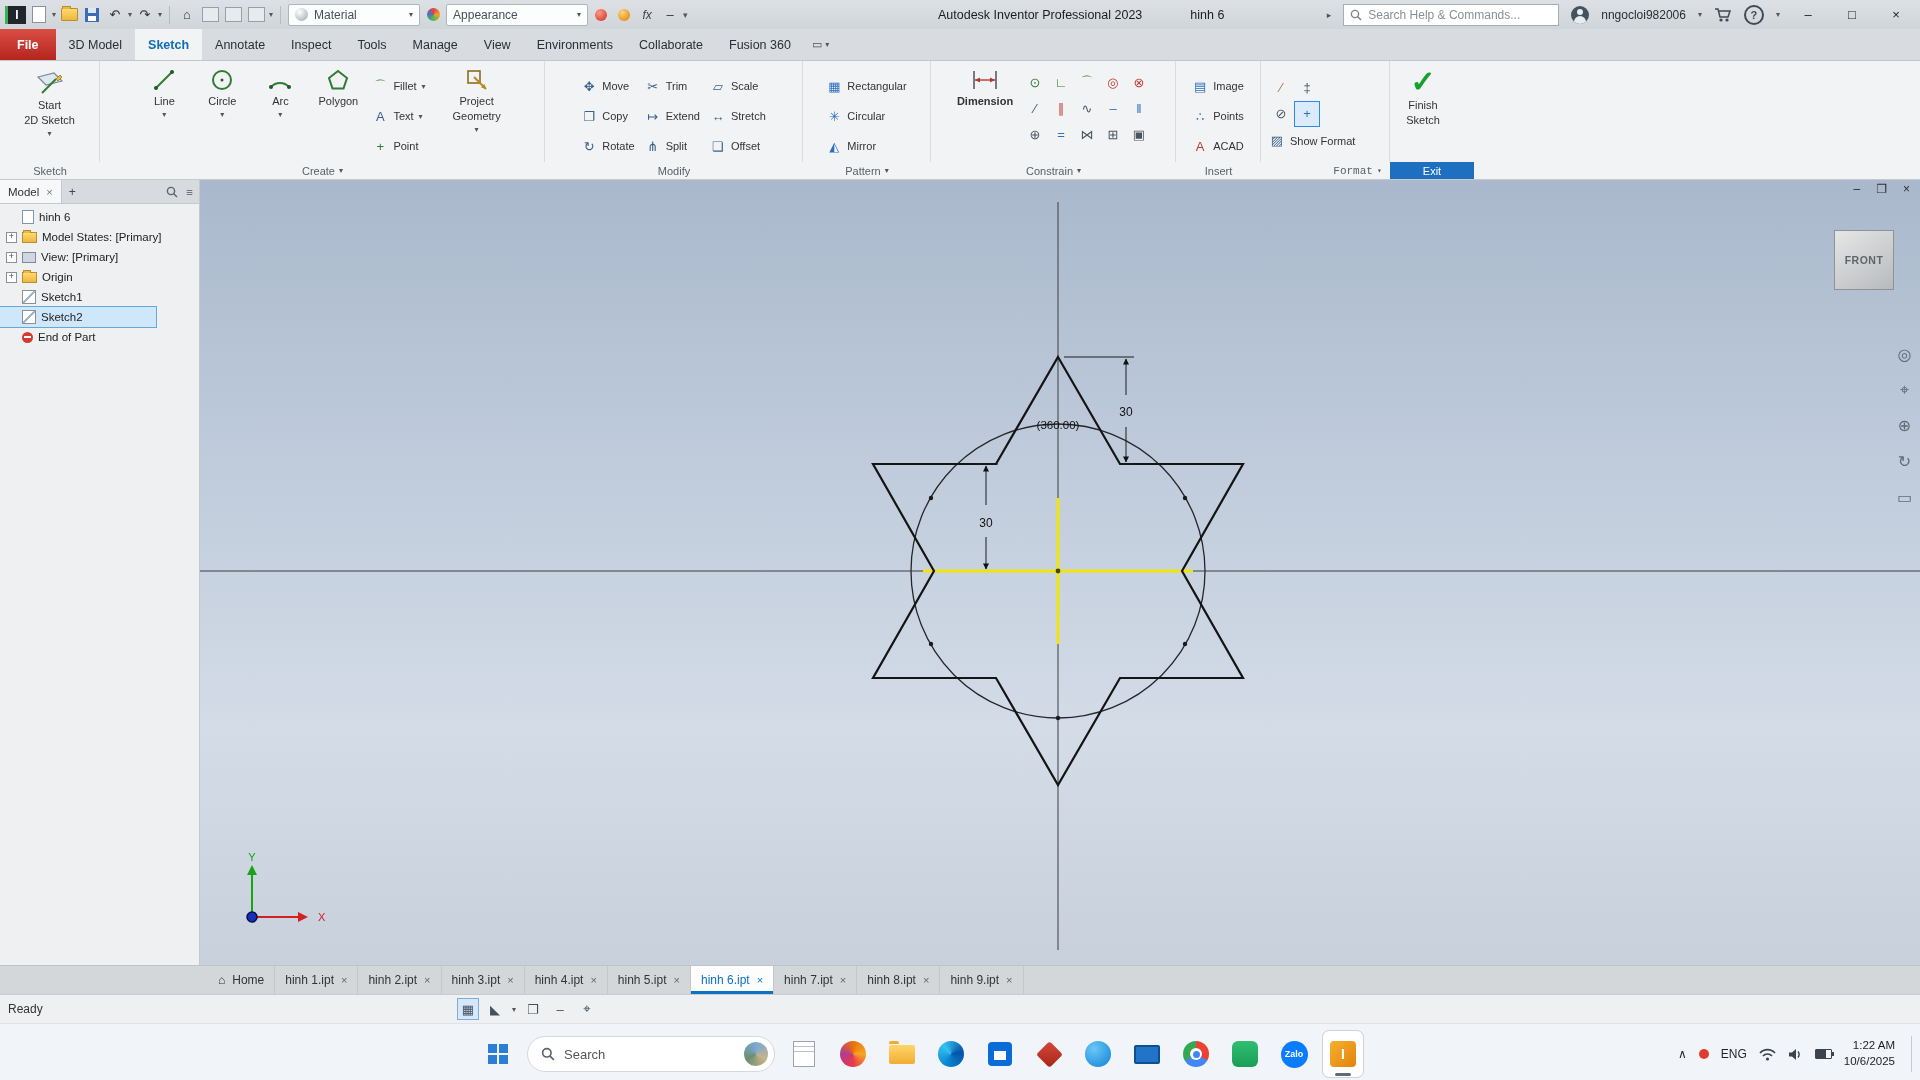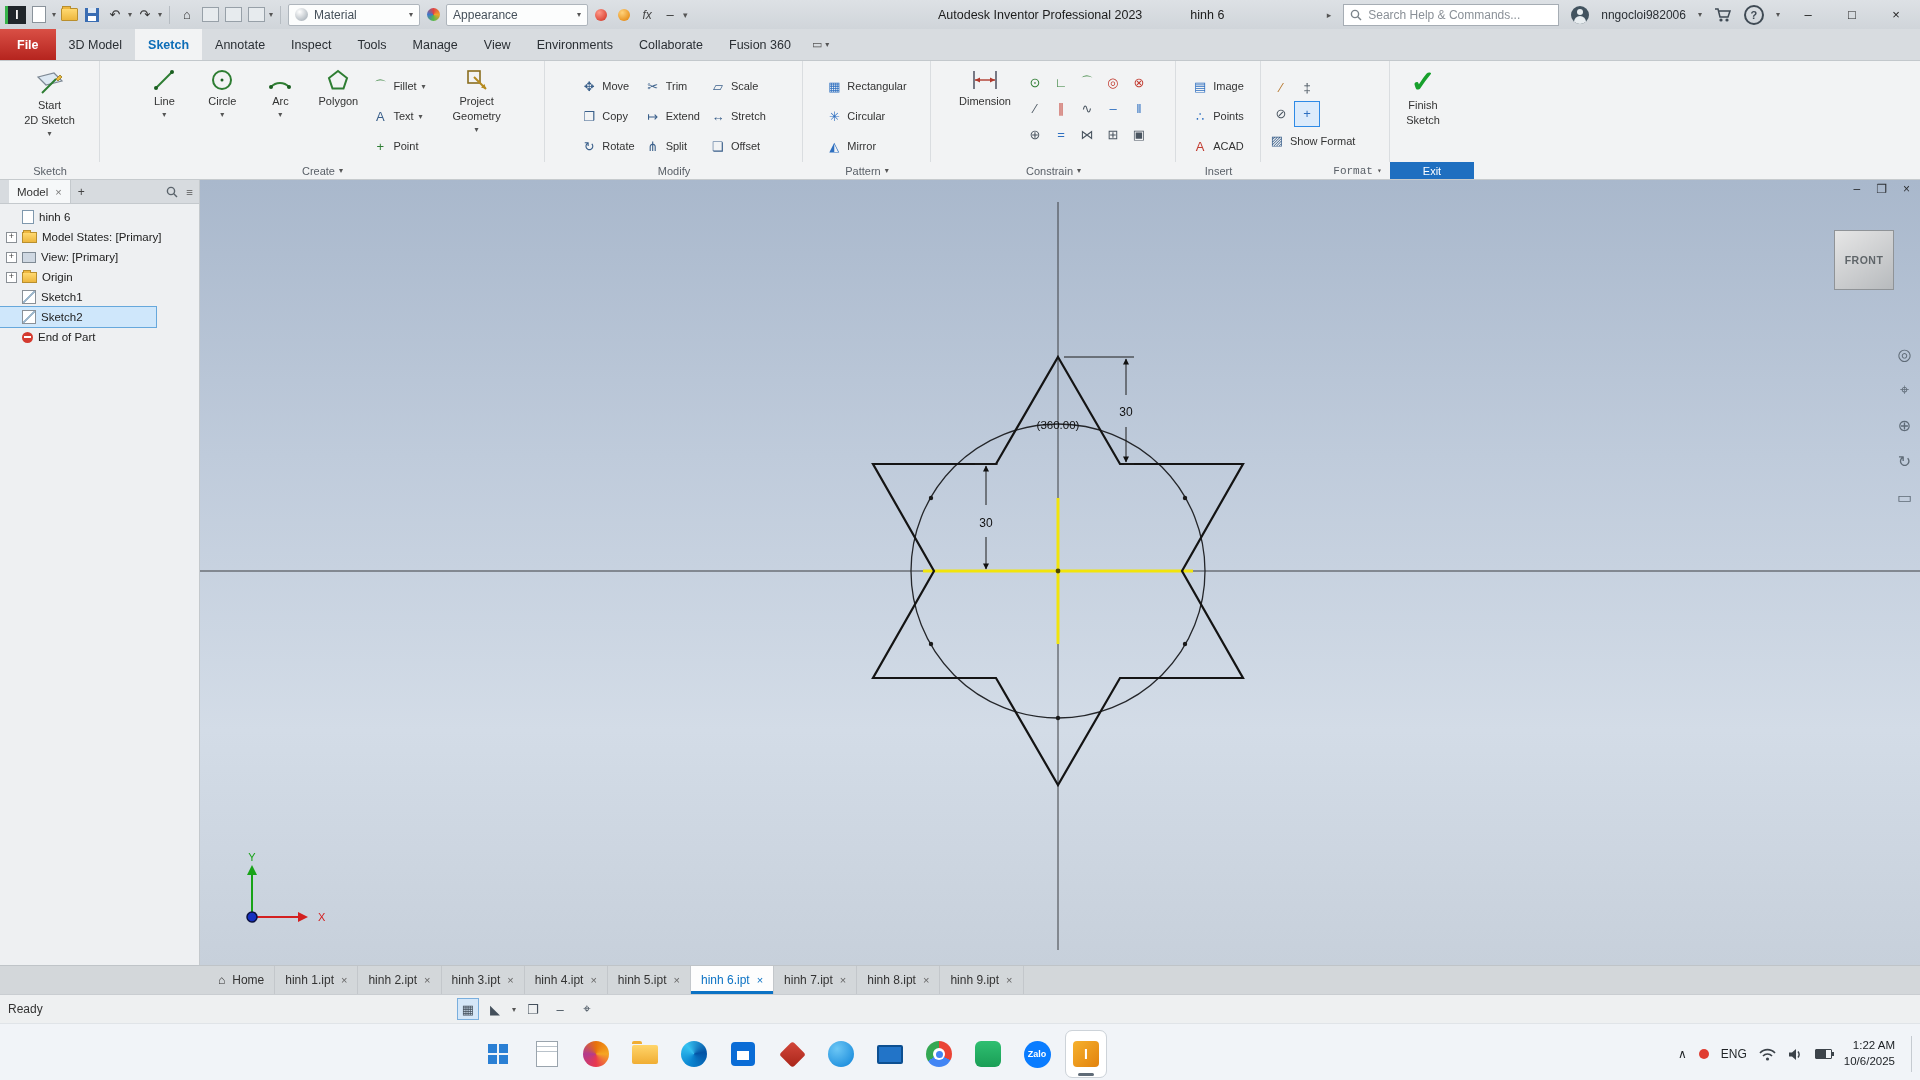--- a/index.html
+++ b/index.html
@@ -63,21 +63,21 @@
   .ccell:nth-child(4),.ccell:nth-child(5),.ccell:nth-child(7){color:#c23b30;}
   .ccell:nth-child(9),.ccell:nth-child(10),.ccell:nth-child(12){color:#2e6fc0;}
   .fgrid{display:grid;grid-template-columns:repeat(2,24px);grid-auto-rows:24px;gap:2px;padding-top:4px;}
   .fcell{display:flex;align-items:center;justify-content:center;font-size:13px;color:#b5742a;}
   .fcell.sel{background:#dcebfb;outline:1px solid #2e8ae6;color:#2e6fc0;}
   .checkmark{font-size:30px;font-weight:bold;color:#17a02c;line-height:1;}
 
   
   .main{display:flex;height:785px;}
   .browser{width:200px;background:#eef0f2;border-right:1px solid #c4c9cd;display:flex;flex-direction:column;box-sizing:border-box;}
-  .browser-head{height:23px;background:#d7dbdf;border-bottom:1px solid #c4c9cd;display:flex;align-items:center;font-size:11.5px;color:#333;padding-left:9px;}
+  .browser-head{height:23px;background:#d7dbdf;border-bottom:1px solid #c4c9cd;display:flex;align-items:center;font-size:11.5px;color:#333;}
   .btab{background:#f6f8f9;height:100%;display:flex;align-items:center;gap:7px;padding:0 8px;border-right:1px solid #c4c9cd;box-sizing:border-box;}
   .bplus{padding:0 7px;color:#444;font-size:12px;}
   .bh-right{margin-left:auto;display:flex;align-items:center;gap:8px;padding-right:6px;color:#555;}
   .tree{padding-top:3px;font-size:11.5px;color:#222;}
   .trow{display:flex;align-items:center;gap:5px;height:20px;padding-left:6px;}
   .trow.selected{background:#cfe7fb;outline:1px solid #66a8dc;width:150px;}
   .expander{width:9px;height:9px;border:1px solid #8a9096;background:#fff;font-size:9px;line-height:7px;text-align:center;color:#444;flex:0 0 auto;}
   .exp-spacer{width:11px;flex:0 0 auto;}
   .i-doc{width:10px;height:12px;background:#fff;border:1px solid #7f98ad;flex:0 0 auto;}
   .i-folder{width:13px;height:9px;background:linear-gradient(#ffd970,#edb73e);border:1px solid #b98f2e;position:relative;flex:0 0 auto;}
@@ -403,21 +403,21 @@
             <span>Mirror</span>
           </div>
       </div>
     </div>
     <div class="rlabel" style="left:803px;width:128px;">
       <span>Pattern</span>
         <span class="caret">▾</span>
     </div>
 
     <div class="rgroup" style="left:931px;width:245px;">
-      <div class="bigbtn" style="width:62px;">
+      <div class="bigbtn" style="width:62px;font-weight:bold;">
         <svg width="30" height="26" viewBox="0 0 30 26">
           <line x1="4" y1="4" x2="4" y2="22" stroke="#445" stroke-width="1.4"></line>
           <line x1="26" y1="4" x2="26" y2="22" stroke="#445" stroke-width="1.4"></line>
           <line x1="5" y1="13" x2="25" y2="13" stroke="#b03a2e" stroke-width="1.4"></line>
           <path d="M5,13 l5,-2.5 v5 z" fill="#b03a2e"></path>
             <path d="M25,13 l-5,-2.5 v5 z" fill="#b03a2e"></path>
         </svg>
         <span class="blabel">Dimension</span>
       </div>
       <div class="cgrid">
@@ -674,20 +674,28 @@
 
   <div class="taskbar">
     <div class="tb-center">
       <div class="tapp">
         <span class="win-logo">
             <span></span>
             <span></span>
             <span></span>
             <span></span>
           </span>
+      </div>
+      <div class="search-pill">
+        <svg width="14" height="14" viewBox="0 0 12 12">
+            <circle cx="5" cy="5" r="3.6" fill="none" stroke="#5a636b" stroke-width="1.4"></circle>
+            <line x1="7.8" y1="7.8" x2="11" y2="11" stroke="#5a636b" stroke-width="1.4"></line>
+          </svg>
+        <span>Search</span>
+        <span class="daily"></span>
       </div>
       <div class="tapp">
           <span class="ic-notepad"></span>
         </div>
       <div class="tapp">
           <span class="ic-swirl"></span>
         </div>
       <div class="tapp">
           <span class="ic-folder24"></span>
         </div>

